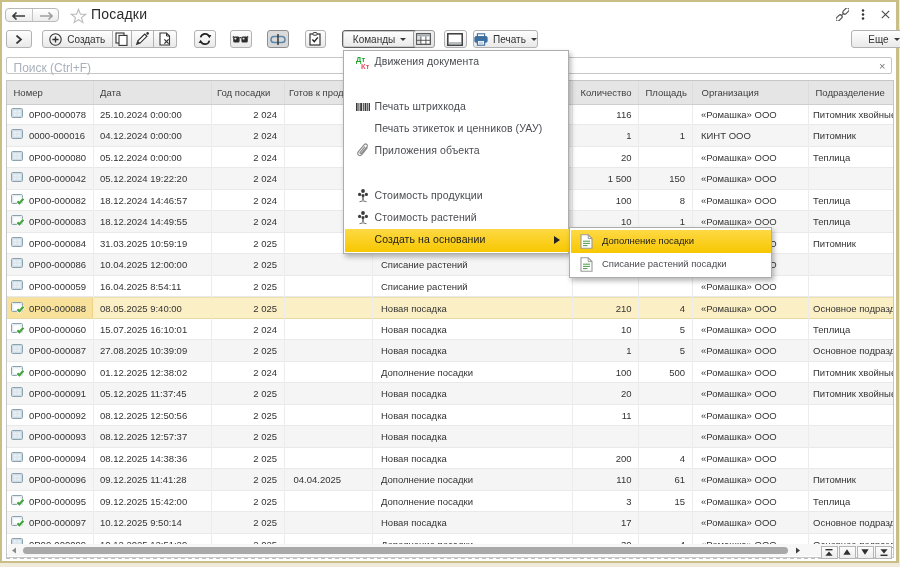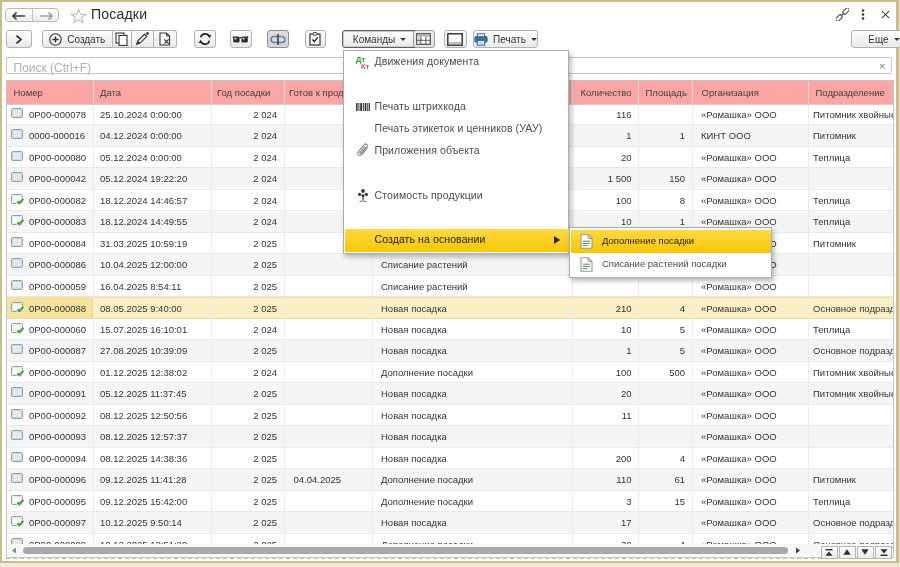--- a/index.html
+++ b/index.html
@@ -13,21 +13,21 @@
 
 .btn{position:absolute;top:30.3px;height:18.2px;border:1px solid #b2b2b2;border-radius:3px;background:linear-gradient(#fefefe,#e9e9e9);color:#333;font-size:10px;display:flex;align-items:center;justify-content:center}
 .btn.pressed{background:linear-gradient(#dcdcdc,#d6d6d6);border-color:#8f8f8f}
 .caret{display:inline-block;width:0;height:0;border-left:3px solid transparent;border-right:3px solid transparent;border-top:3.5px solid #3a3a3a;margin-left:5px}
 
 #search{position:absolute;left:5.5px;top:56.5px;width:886px;height:17.5px;border:1px solid #c6c6c6;border-radius:2px;background:#fff}
 #search .ph{position:absolute;left:7px;top:3px;font-size:12px;color:#a9b1bb}
 #search .x{position:absolute;right:5px;top:2px;font-size:11px;color:#777}
 
 #tbl{position:absolute;left:5.5px;top:80px;width:888px;height:478px;border:1px solid #c6c6c6;background:#fff;overflow:hidden}
-#thead{position:absolute;left:0;top:0;width:100%;height:23.5px;background:#fca5a5;border-bottom:1px solid #cecece;z-index:3}
+#thead{position:absolute;left:0;top:0;width:100%;height:23.5px;background:#e5e5e5;border-bottom:1px solid #cecece;z-index:3}
 #thead span{position:absolute;top:6px;font-size:9.5px;color:#3e3e3e;white-space:pre}
 #thead .hsep{position:absolute;top:0;width:1px;height:100%;background:#dcdcdc}
 .row{position:absolute;left:0;width:100%;height:21.5px;background:#fff;z-index:1;border-bottom:1px solid #e9e9e9}
 .row.alt{background:#f5f5f5}
 .row.sel{background:#fbefc5;border-top:1px solid #eedfae;border-bottom:1px solid #e8d9a2}
 .row .selcell{position:absolute;left:0;top:0;width:86.5px;height:100%;background:#f8e29b;border-right:1px solid #ecd28a}
 .row .ic{position:absolute;left:4px;top:3px}
 .c{position:absolute;top:5px;font-size:9.5px;color:#333;white-space:pre;z-index:2}
 .cnum{left:22.5px}
 .cdate{left:93.5px}
@@ -606,20 +606,33 @@
           <circle cx="8" cy="3" r="1.9"></circle>
           <circle cx="4.6" cy="6.4" r="1.6"></circle>
           <circle cx="11.4" cy="6.4" r="1.6"></circle>
           <circle cx="8" cy="7.6" r="1.5"></circle>
           <path d="M7.4 8 H8.6 V12 H7.4 Z"></path>
           <path d="M4.5 13.4 Q8 11.4 11.5 13.4 L11.5 14.2 Q8 12.4 4.5 14.2 Z"></path>
         </g>
       </svg>
    <span class="mt">Стоимость продукции</span>
  </div>
+ <div class="mi" style="top:156.1px">
+   <svg class="mic" viewBox="0 0 16 16">
+        <g fill="#3c3c3c">
+          <circle cx="8" cy="3" r="1.9"></circle>
+          <circle cx="4.6" cy="6.4" r="1.6"></circle>
+          <circle cx="11.4" cy="6.4" r="1.6"></circle>
+          <circle cx="8" cy="7.6" r="1.5"></circle>
+          <path d="M7.4 8 H8.6 V12 H7.4 Z"></path>
+          <path d="M4.5 13.4 Q8 11.4 11.5 13.4 L11.5 14.2 Q8 12.4 4.5 14.2 Z"></path>
+        </g>
+      </svg>
+   <span class="mt">Стоимость растений</span>
+ </div>
  <div class="mi hl" style="top:178.4px">
       <span class="mt">Создать на основании</span>
       <span class="arr"></span>
     </div>
 </div>
 
 <div id="submenu">
  <div class="si hl" style="top:2px">
   <svg class="mic" width="13" height="15" viewBox="0 0 13 15">
         <path d="M1 0.8 H8.2 L12 4.6 V14.2 H1 Z" fill="#fff" stroke="#9a9a9a" stroke-width="1.1"></path>

